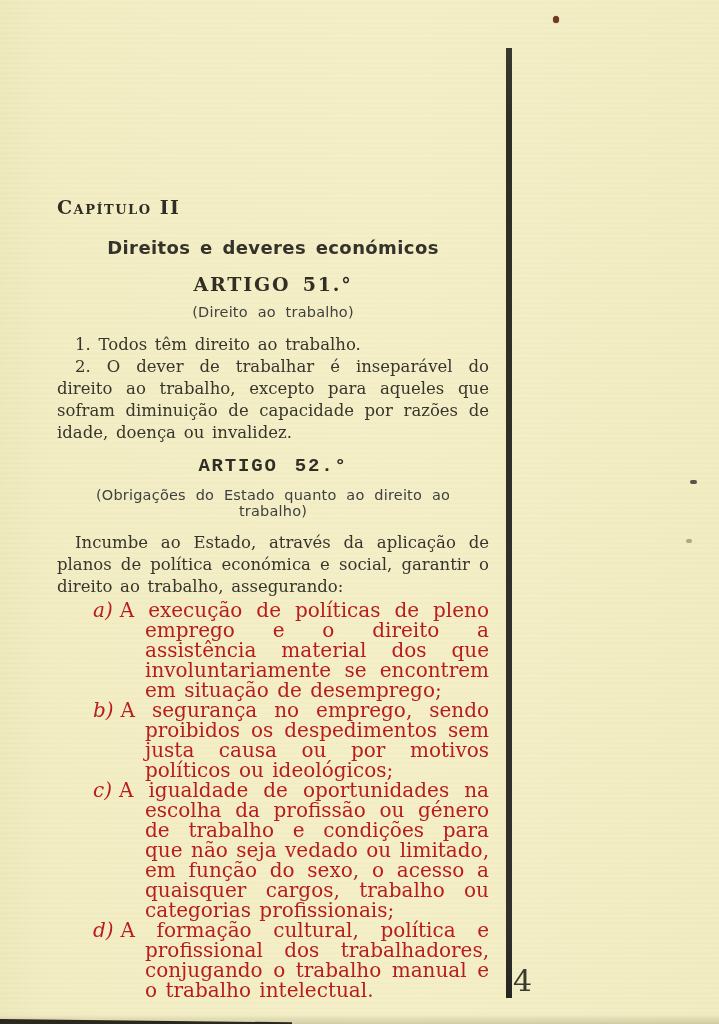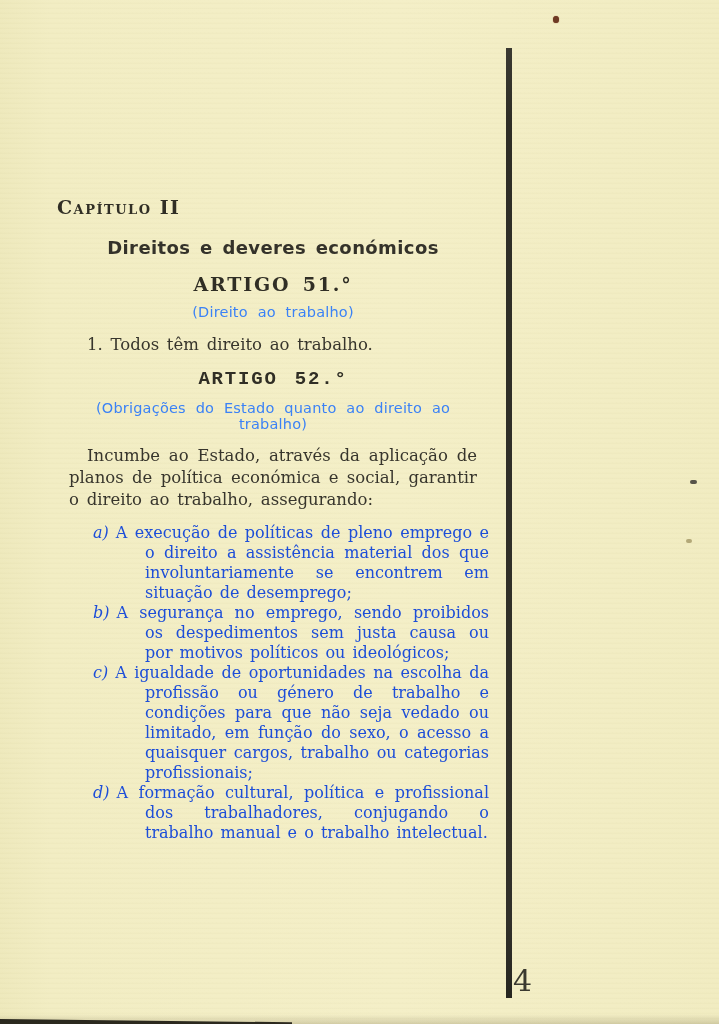--- a/index.html
+++ b/index.html
@@ -87,46 +87,46 @@
     word-spacing: 4px;
     color: #302e25;
   }
   .art51-heading { margin-top: 15px; }
   .article-subtitle {
     text-align: center;
     font-family: "DejaVu Sans", sans-serif;
     font-size: 14.5px;
     word-spacing: 5px;
     letter-spacing: 0.2px;
-    color: #3b82f6;
+    color: #404040;
   }
   .art51-subtitle { margin-top: 9px; }
   .body-block { margin-top: 14px; }
   .para {
-    margin: 12px;
+    margin: 0;
     font-size: 16.5px;
     line-height: 22px;
     text-align: justify;
     text-indent: 18px;
     word-spacing: 2.5px;
     color: #37352c;
   }
   .art52-heading { margin-top: 11px; font-family: Liberation Mono, monospace; }
   .art52-subtitle { margin-top: 10px; }
   .intro-block { margin-top: 13px; }
   .item-list { margin-top: 2px; }
   .item {
     margin: 0;
     padding-left: 88px;
     text-indent: -52px;
-    font-size: 16px;
+    font-size: 20px;
     line-height: 20px;
     text-align: justify;
     word-spacing: 2px;
-    color: #1d4ed8;
+    color: #b91c1c;
   }
   .item-marker {
     font-style: italic;
     margin-right: 7px;
   }
 </style>
 </head>
 <body>
 
 <div class="paper"></div>
@@ -136,20 +136,21 @@
   <div class="chapter-heading">Capítulo II</div>
 
   <div class="section-title">Direitos e deveres económicos</div>
 
   <div class="article-heading art51-heading">ARTIGO 51.°</div>
 
   <div class="article-subtitle art51-subtitle">(Direito ao trabalho)</div>
 
   <div class="body-block">
     <p class="para">1. Todos têm direito ao trabalho.</p>
+    <p class="para">2. O dever de trabalhar é inseparável do direito ao trabalho, excepto para aqueles que sofram diminuição de capacidade por razões de idade, doença ou invalidez.</p>
   </div>
 
   <div class="article-heading art52-heading">ARTIGO 52.°</div>
 
   <div class="article-subtitle art52-subtitle">(Obrigações do Estado quanto ao direito ao trabalho)</div>
 
   <div class="body-block intro-block">
     <p class="para">Incumbe ao Estado, através da aplicação de planos de política económica e social, garantir o direito ao trabalho, assegurando:</p>
   </div>
 

